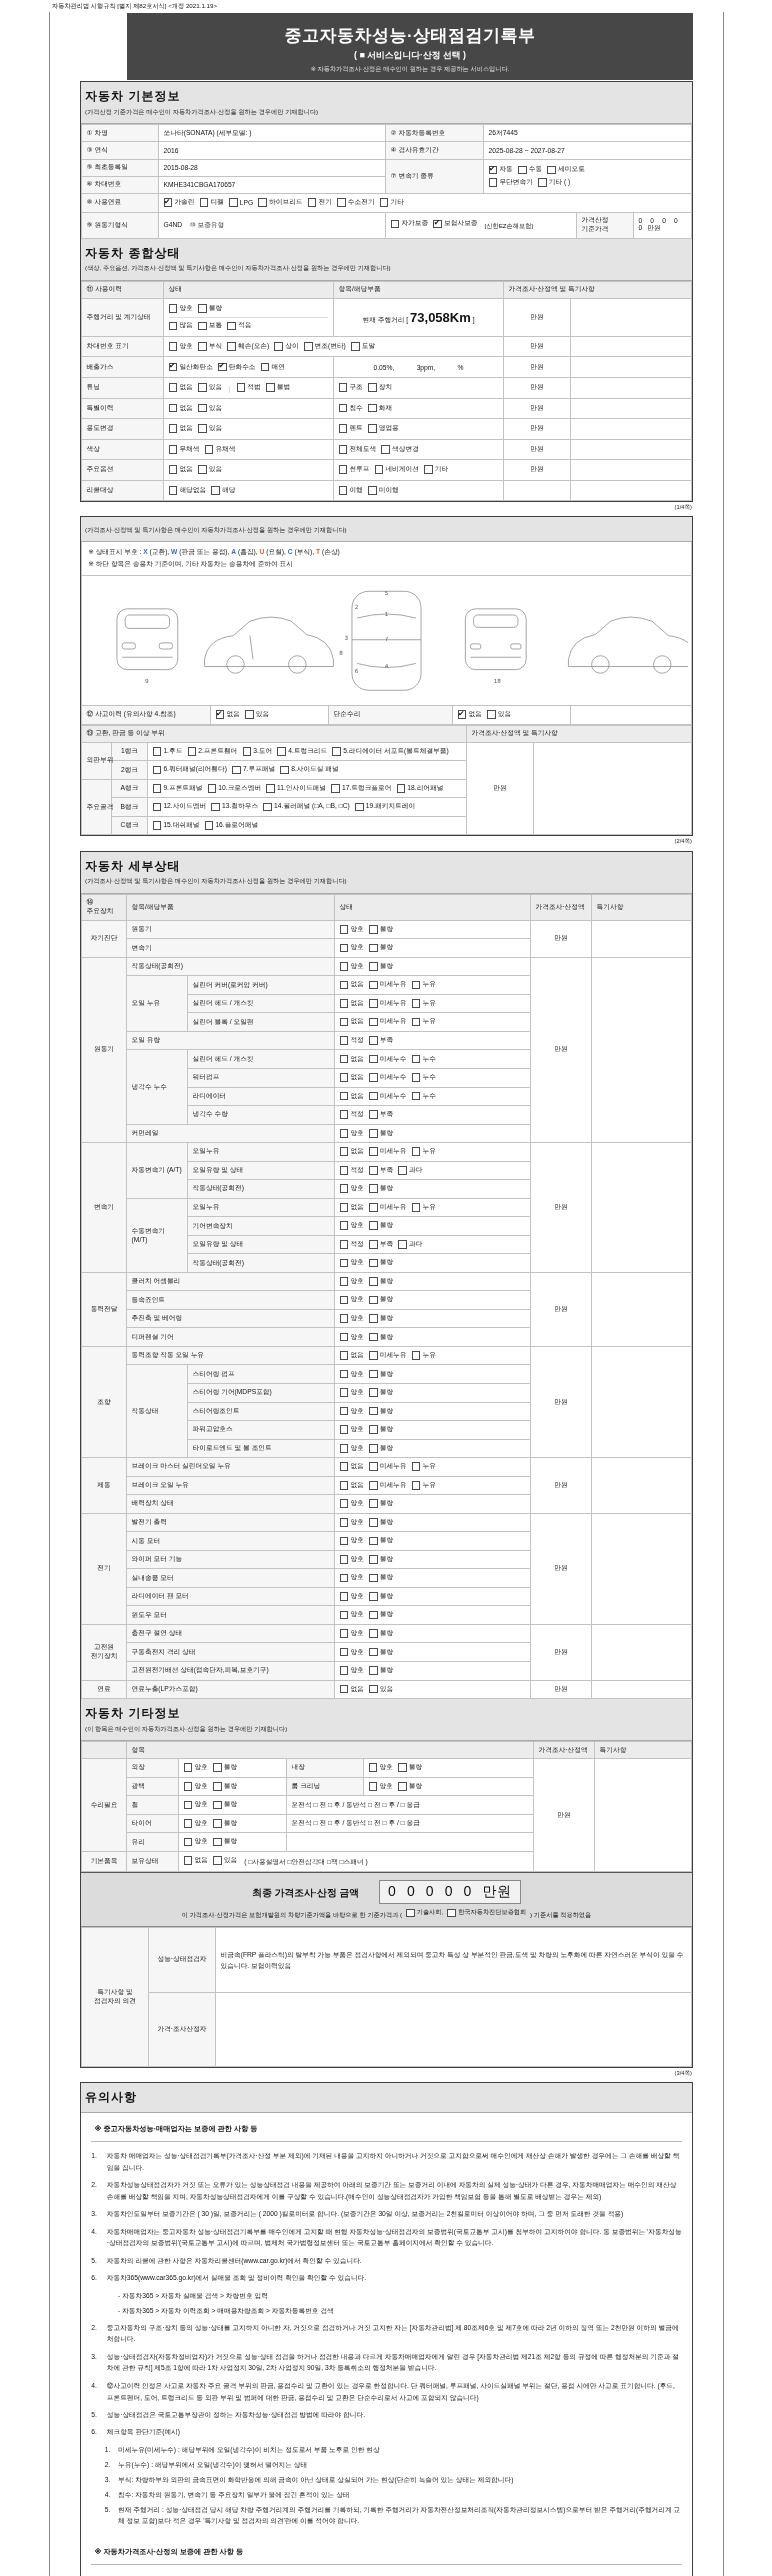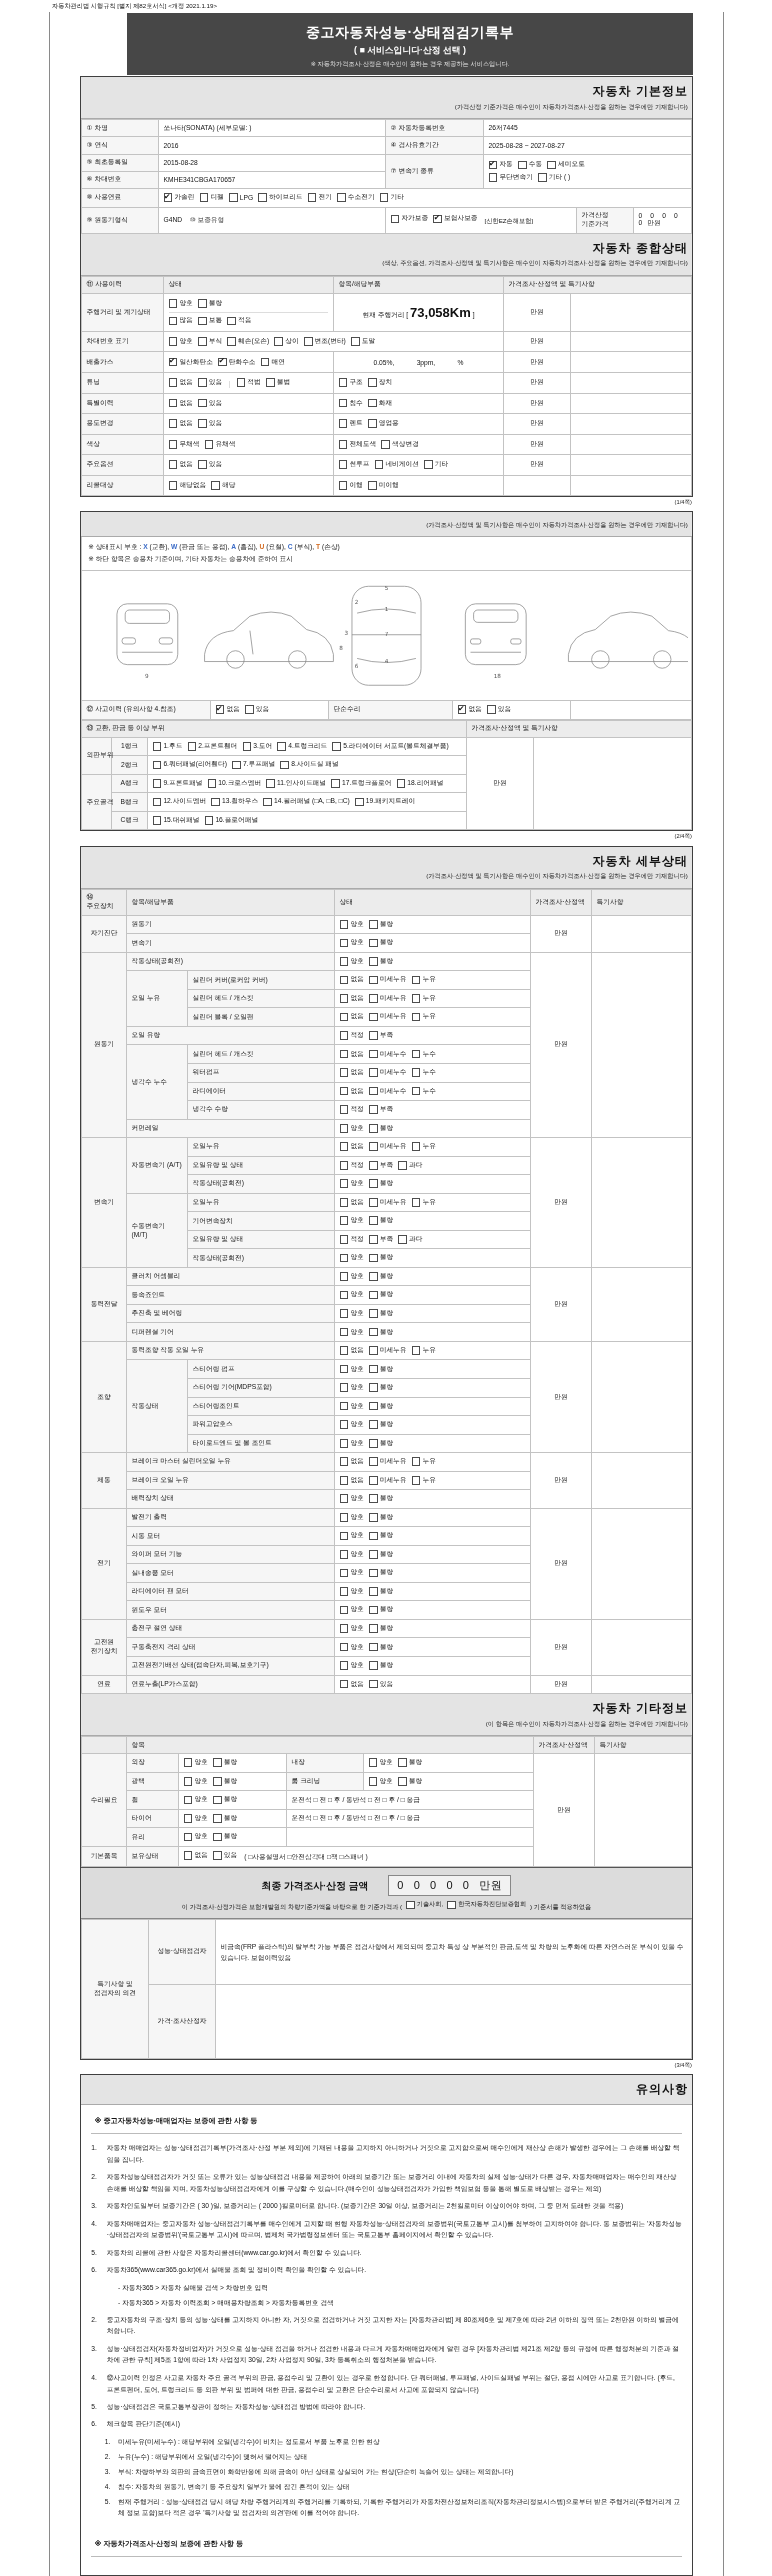--- a/index.html
+++ b/index.html
@@ -1,25 +1,25 @@
 <!DOCTYPE html>
 <html style="font-size:8.2px"><head>
 <meta charset="utf-8">
 <style>
   html,body{margin:0;padding:0;background:#fff;color:#111;font-family:"Liberation Sans","DejaVu Sans",sans-serif;}
   body{width:773px;font-size:6.7px;}
   .top-note{margin:2.1px 0 1px 52px;font-size:6.2px;color:#111;}
   .sheet{margin:0 49px;border-left:0.5px solid #8a8a8a;border-right:0.5px solid #8a8a8a;padding:1px 30px 13.4px;}
   .dark-header{background:#474747;color:#fff;margin-left:47px;padding:11.3px 5.2px 6.2px;text-align:center;border-bottom:1px solid #fff;}
-  .dh-title{font-size:14px;font-weight:bold;letter-spacing:0.5px;}
+  .dh-title{font-size:17px;font-weight:bold;letter-spacing:0.5px;}
   .dh-sub{font-size:8.8px;margin-top:3.1px;font-weight:bold;}
   .dh-note{font-size:6.2px;margin-top:2.6px;color:#e3e3e3;}
   .doc-no-bar{background:#474747;color:#fff;font-weight:bold;font-size:7.7px;padding:2.6px 7.2px;}
   .page-block{border:1.5px solid #3f3f3f;margin:0 0 2.1px 0;background:#fff;}
-  .band{background:#e4e4e4;text-align:right;padding:6.2px 4.1px;border-bottom:0.5px solid #aaa;}
+  .band{background:#e4e4e4;text-align:left;padding:6.2px 4.1px;border-bottom:0.5px solid #aaa;}
   .band .b-title{font-size:12px;font-weight:bold;letter-spacing:1px;}
   .band .b-sub{font-size:6.2px;margin-top:2.6px;color:#222;}
   .pagemark{text-align:right;font-size:5.7px;margin:1px 1px 4.1px 0;color:#222;}
   table{border-collapse:collapse;width:100%;table-layout:fixed;}
   td,th{border:0.5px solid #c3c3c3;padding:3.6px 4.6px;vertical-align:middle;font-size:6.7px;text-align:left;word-break:keep-all;}
   th{background:#ececec;font-weight:normal;}
   .lab{background:#f6f6f6;}
   .cen{text-align:center;}
   .pre{white-space:pre-wrap;}
   .cb{display:inline-flex;align-items:center;margin:0.5px 5.2px 0.5px 0;white-space:nowrap;}
@@ -29,21 +29,21 @@
   .line.sep{border-top:0.5px solid #ddd;margin-top:2.1px;padding-top:3.1px;}
   .state-extra{border-left:0.5px solid #ddd;padding-left:6.2px;margin-left:2.1px;}
   .mileage b{font-size:13px;}
   .vlab{text-align:center;background:#f6f6f6;}
   .price-cell{text-align:center;background:#fff;}
   .notes-row{border:0.5px solid #c3c3c3;border-top:none;padding:4.1px 6.2px;font-size:6.7px;line-height:1.8;}
   .code{font-weight:bold;}
   .diagram-wrap{border-left:0.5px solid #c3c3c3;border-right:0.5px solid #c3c3c3;padding:6.2px 3.1px;text-align:center;}
   .final-band{background:#dcdcdc;border-top:1px solid #555;border-bottom:0.5px solid #888;padding:6.2px 4.1px;text-align:center;}
   .final-line{font-size:9.8px;font-weight:bold;}
-  .final-box{display:inline-block;border:0.5px solid #888;background:#f2f2f2;padding:2.1px 8.2px;margin-left:18px;font-size:11px;letter-spacing:3.6px;}
+  .final-box{display:inline-block;border:0.5px solid #888;background:#f2f2f2;padding:2.1px 8.2px;margin-left:18px;font-size:14px;letter-spacing:3.6px;}
   .final-note{font-size:6.2px;margin-top:4.6px;}
   .final-note .cb{margin:0 2.1px;}
   .opinion-text{font-size:6.7px;line-height:1.7;}
   .notice-body{padding:3.1px 10.3px 9.3px;}
   .notice-intro{font-size:7.2px;font-weight:bold;padding:7.2px 3.1px;border-bottom:0.5px solid #bbb;margin-bottom:8.2px;}
   .nitem{display:flex;margin:5.7px 0;line-height:1.75;}
   .nnum{width:15.5px;flex:none;}
   .ntext{flex:1;}
   .nsub{display:flex;margin:3.6px 0 3.6px 13.4px;line-height:1.7;}
   .nsub .nnum{width:13.4px;}

